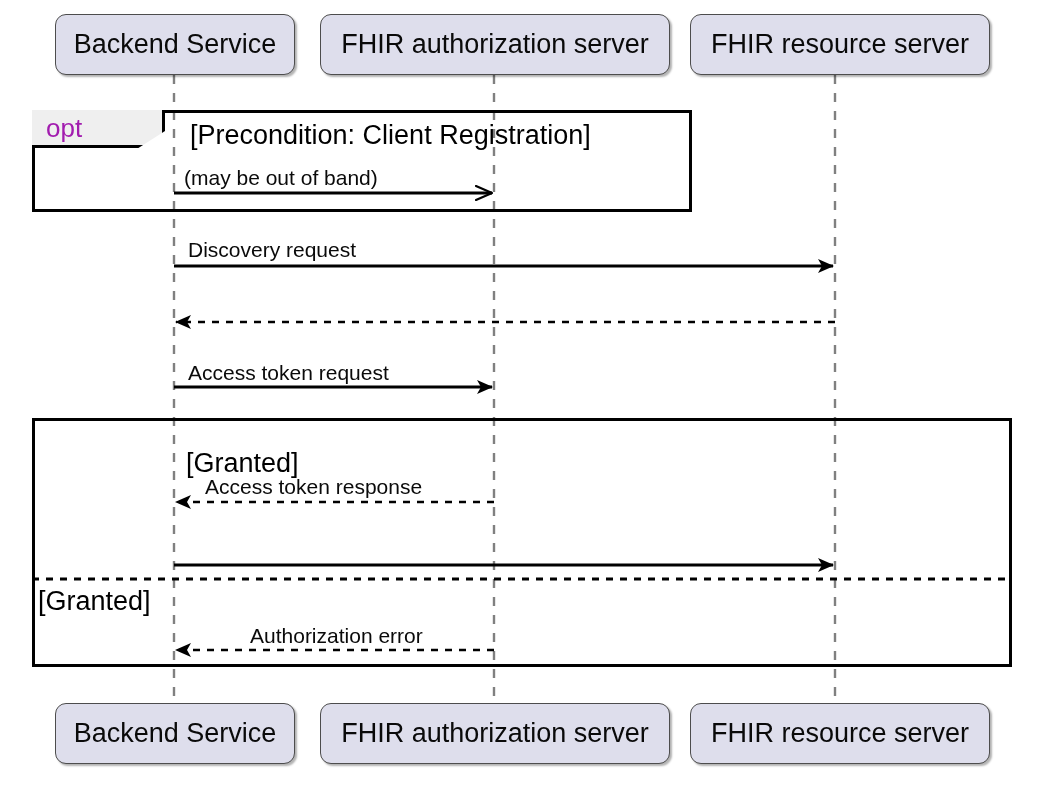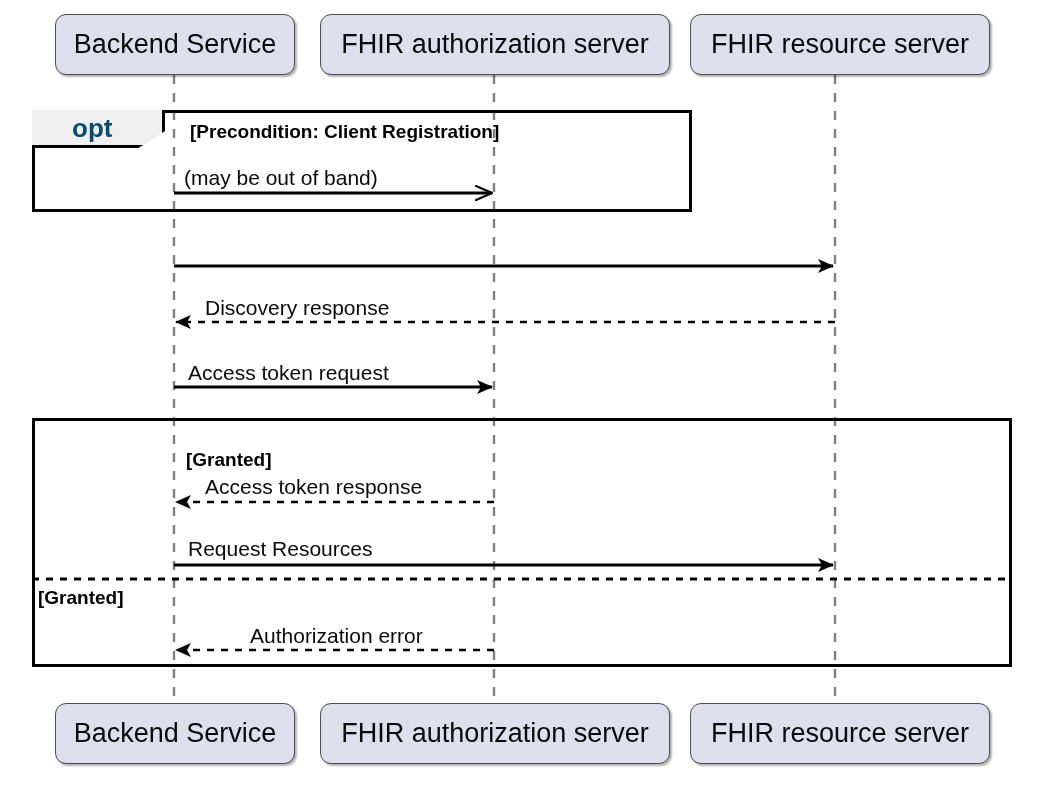--- a/index.html
+++ b/index.html
@@ -55,29 +55,29 @@
     box-sizing: border-box;
     background: #efefef;
     border-right: 3px solid #000;
     border-bottom: 3px solid #000;
     clip-path: polygon(0 0, 100% 0, 100% 55%, 80% 100%, 0 100%);
     display: flex;
     align-items: center;
   }
   .frag-tab-label {
     font-size: 26px;
-    font-weight: bold;
-    color: #0c4a6e;
-    padding-left: 40px;
+    font-weight: normal;
+    color: #a21caf;
+    padding-left: 14px;
     line-height: 1;
   }
   .guard {
     position: absolute;
-    font-size: 19px;
-    font-weight: bold;
+    font-size: 27px;
+    font-weight: normal;
     color: #000;
     white-space: nowrap;
     line-height: 1;
   }
   
   .msg-label {
     position: absolute;
     font-size: 21px;
     color: #0a0a0a;
     white-space: nowrap;
@@ -135,24 +135,23 @@
   <div class="frag-tab" style="left:32px; top:110px; width:133px; height:38px;">
     <span class="frag-tab-label">opt</span>
   </div>
   <div class="guard" style="left:190px; top:122px;">[Precondition: Client Registration]</div>
 
   <div class="fragment" style="left:32px; top:418px; width:980px; height:249px;"></div>
   <div class="guard" style="left:186px; top:430px;margin-top:20px;">[Granted]</div>
   <div class="guard" style="left:38px; top:588px;">[Granted]</div>
 
   <div class="msg-label" style="left:184px; top:167px;">(may be out of band)</div>
-  <div class="msg-label" style="left:205px; top:297px;">Discovery response</div>
+  <div class="msg-label" style="left:188px; top:239px;">Discovery request</div>
   <div class="msg-label" style="left:205px; top:476px;">Access token response</div>
   <div class="msg-label" style="left:188px; top:362px;">Access token request</div>
-  <div class="msg-label" style="left:188px; top:538px;">Request Resources</div>
   <div class="msg-label" style="left:205px; top:625px;margin-left:45px;">Authorization error</div>
 
   <div class="participant" style="left:55px; top:703px; width:240px; height:61px;">
     <span class="participant-label">Backend Service</span>
   </div>
   <div class="participant" style="left:320px; top:703px; width:350px; height:61px;">
     <span class="participant-label">FHIR authorization server</span>
   </div>
   <div class="participant" style="left:690px; top:703px; width:300px; height:61px;">
     <span class="participant-label">FHIR resource server</span>

